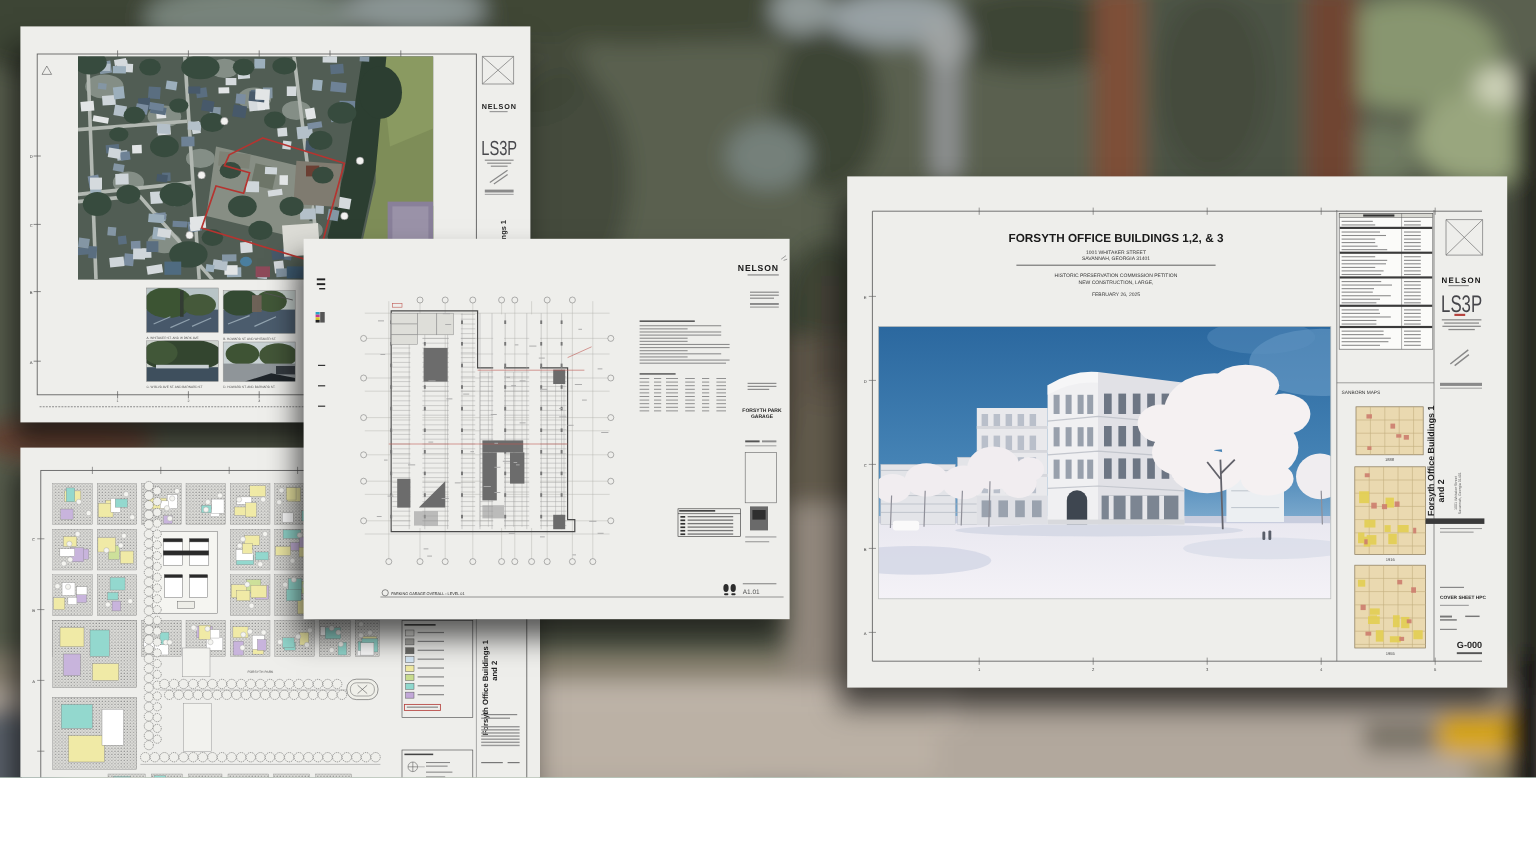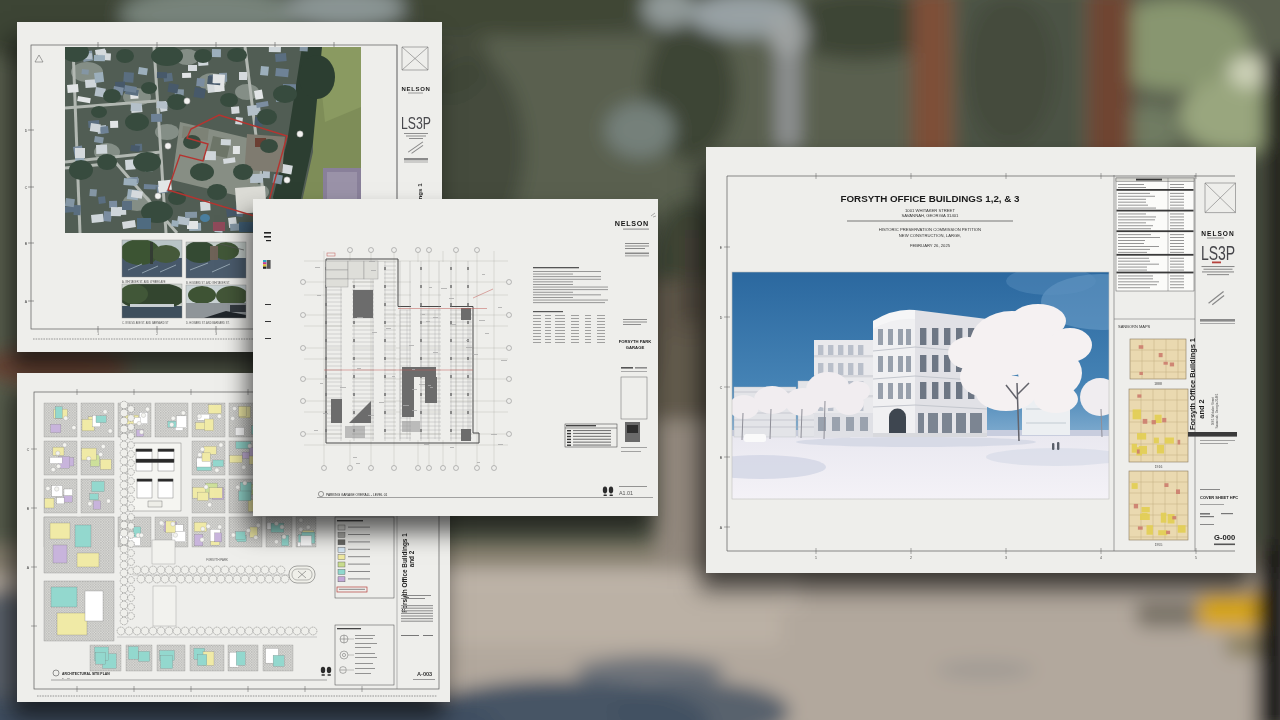--- a/index.html
+++ b/index.html
@@ -1,17 +1,17 @@
 <!DOCTYPE html>
 <html><head>
 <meta charset="utf-8">
 <style>
   html,body{margin:0;padding:0;}
   body{font-family:"Liberation Sans",sans-serif;}
-  #stage{position:relative;width:1280px;height:720px;overflow:hidden;background:#14532d;}
+  #stage{position:relative;width:1280px;height:648px;overflow:hidden;background:#14532d;}
   .sheet{position:absolute;background:#eeeeeb;box-shadow:-6px 16px 22px rgba(8,8,8,.65);}
   svg{display:block;}
   text{font-family:"Liberation Sans",sans-serif;}
 </style>
 </head>
 <body>
 <div id="stage">
 
 <svg width="1280" height="720" viewBox="0 0 1280 720" style="position:absolute;left:0;top:0">
   <defs>

